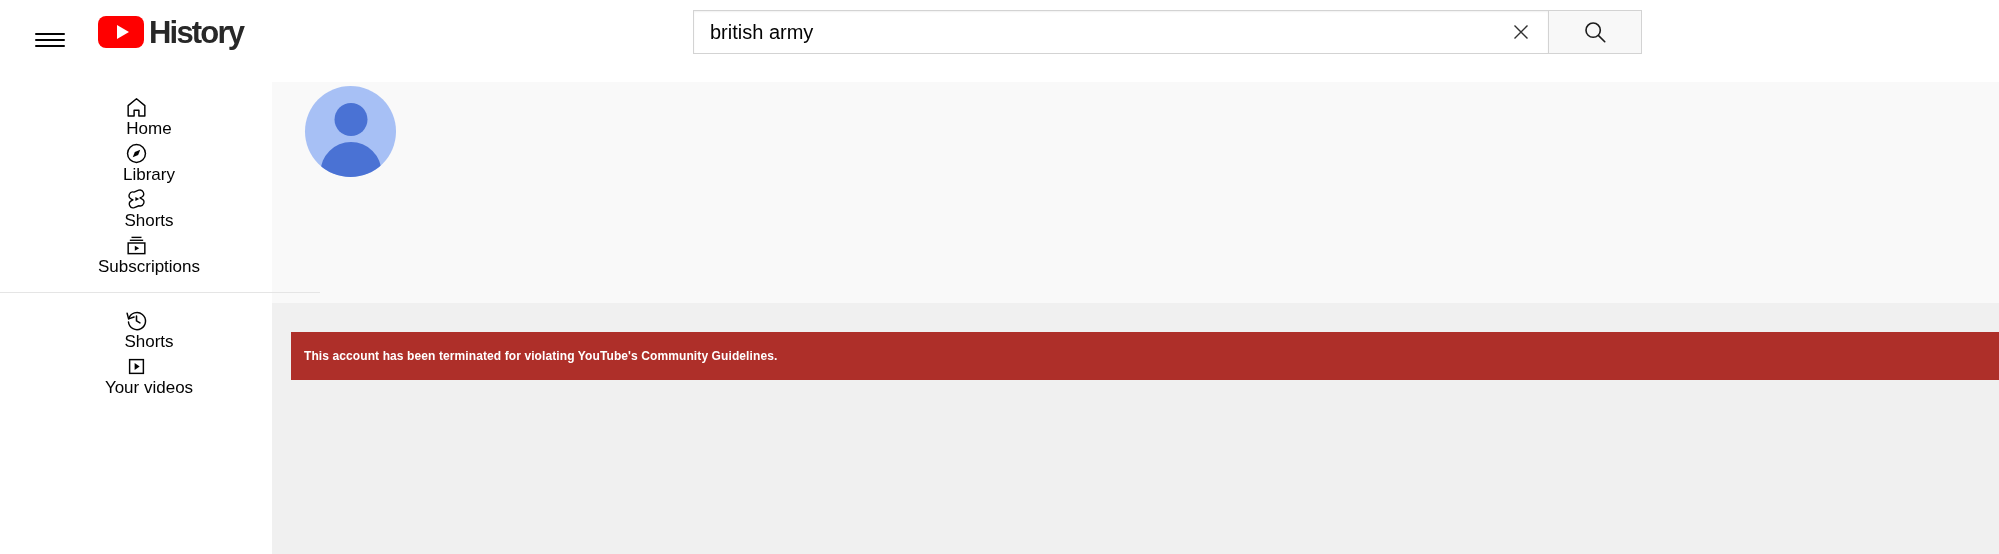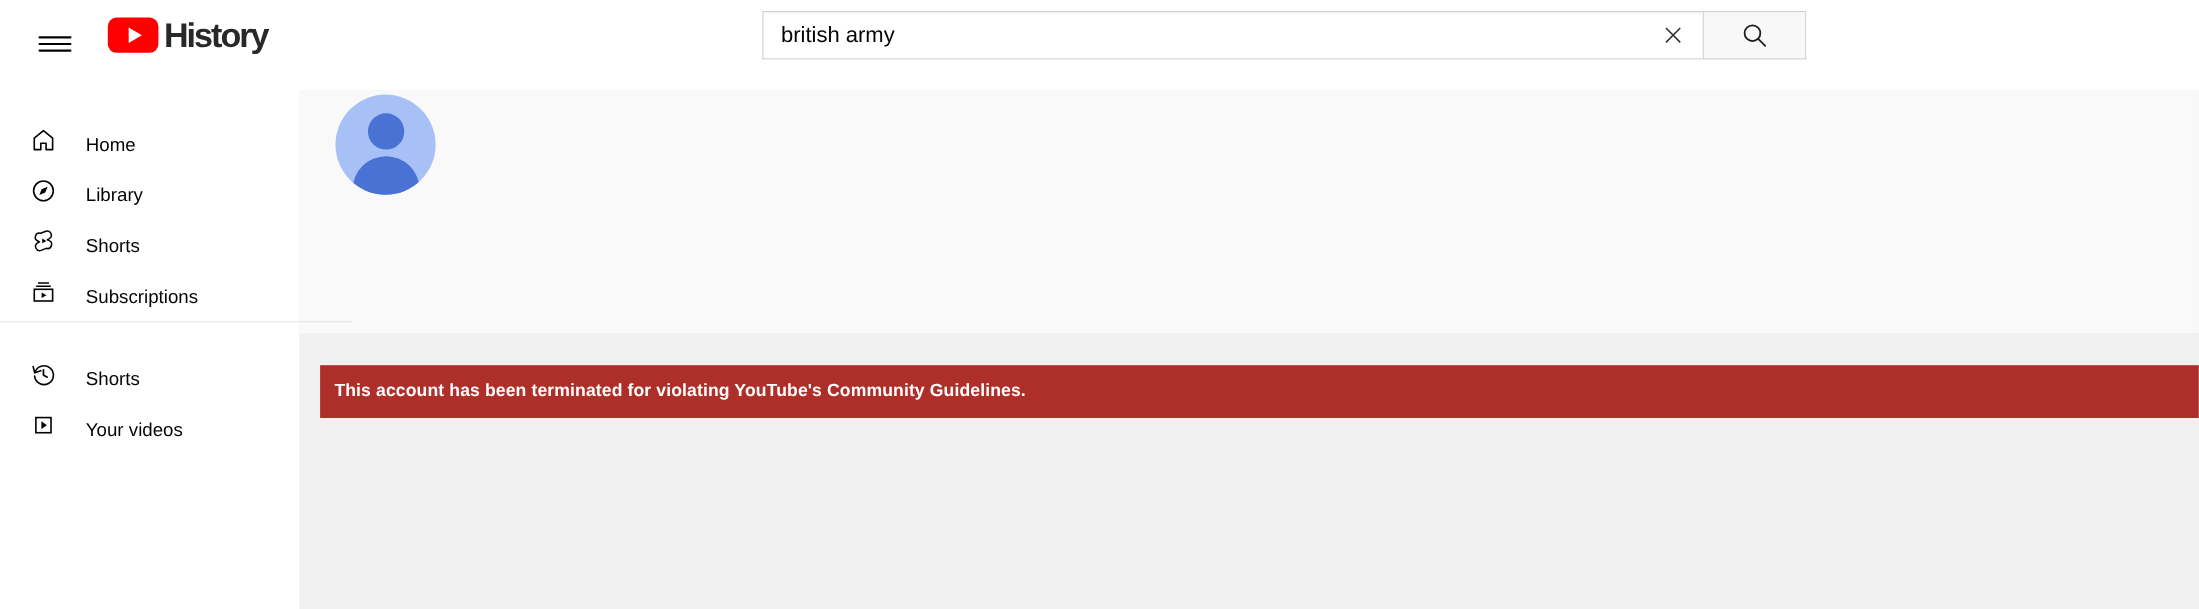--- a/index.html
+++ b/index.html
@@ -147,26 +147,27 @@
     left: 0;
     top: 82px;
     width: 272px;
     height: 472px;
     background: #ffffff;
     padding-top: 12px;
     z-index: 10;
   }
   .guide-entry {
     display: flex;
-    align-items: flex-end;
+    align-items: center;
     height: 46px;
     padding-left: 26px;
     cursor: pointer;
     text-decoration: none;
     color: #030303;
+    flex-direction: column;
   }
   .guide-entry .g-icon {
     width: 26px;
     height: 26px;
     margin-right: 26px;
     display: flex;
     align-items: center;
     justify-content: center;
     flex: none;
   }
@@ -235,21 +236,21 @@
     left: 19px;
     top: 250px;
     width: 1708px;
     height: 48px;
     background: #ae2f29;
     display: flex;
     align-items: center;
   }
   #termination-banner .banner-text {
     color: #ffffff;
-    font-size: 16px;
+    font-size: 12px;
     font-weight: 700;
     padding-left: 13px;
     letter-spacing: 0.1px;
     white-space: nowrap;
   }
 </style>
 </head>
 <body>
 
 <div id="masthead">

